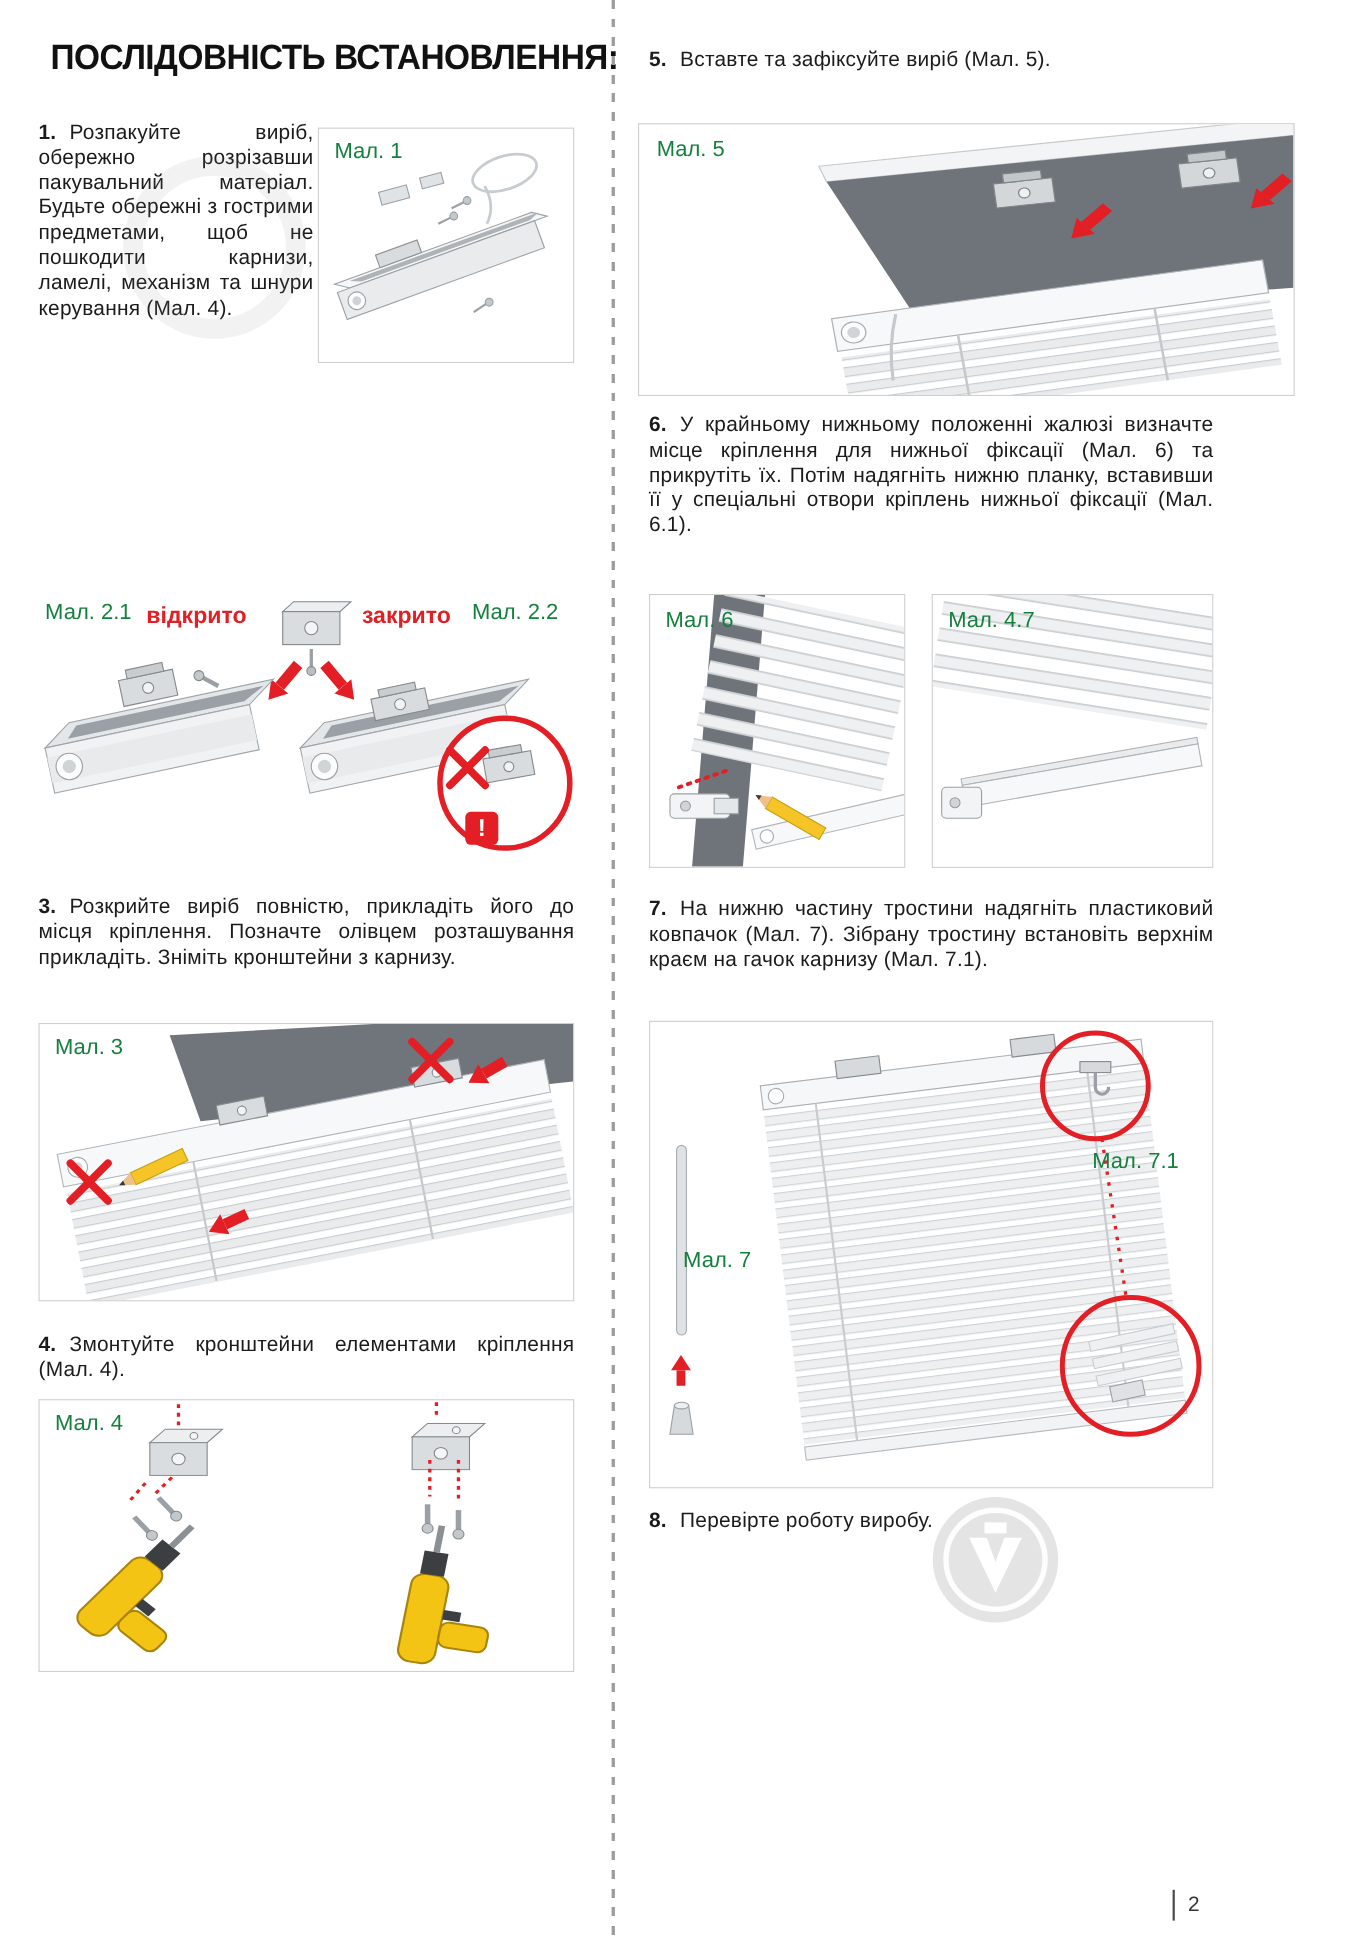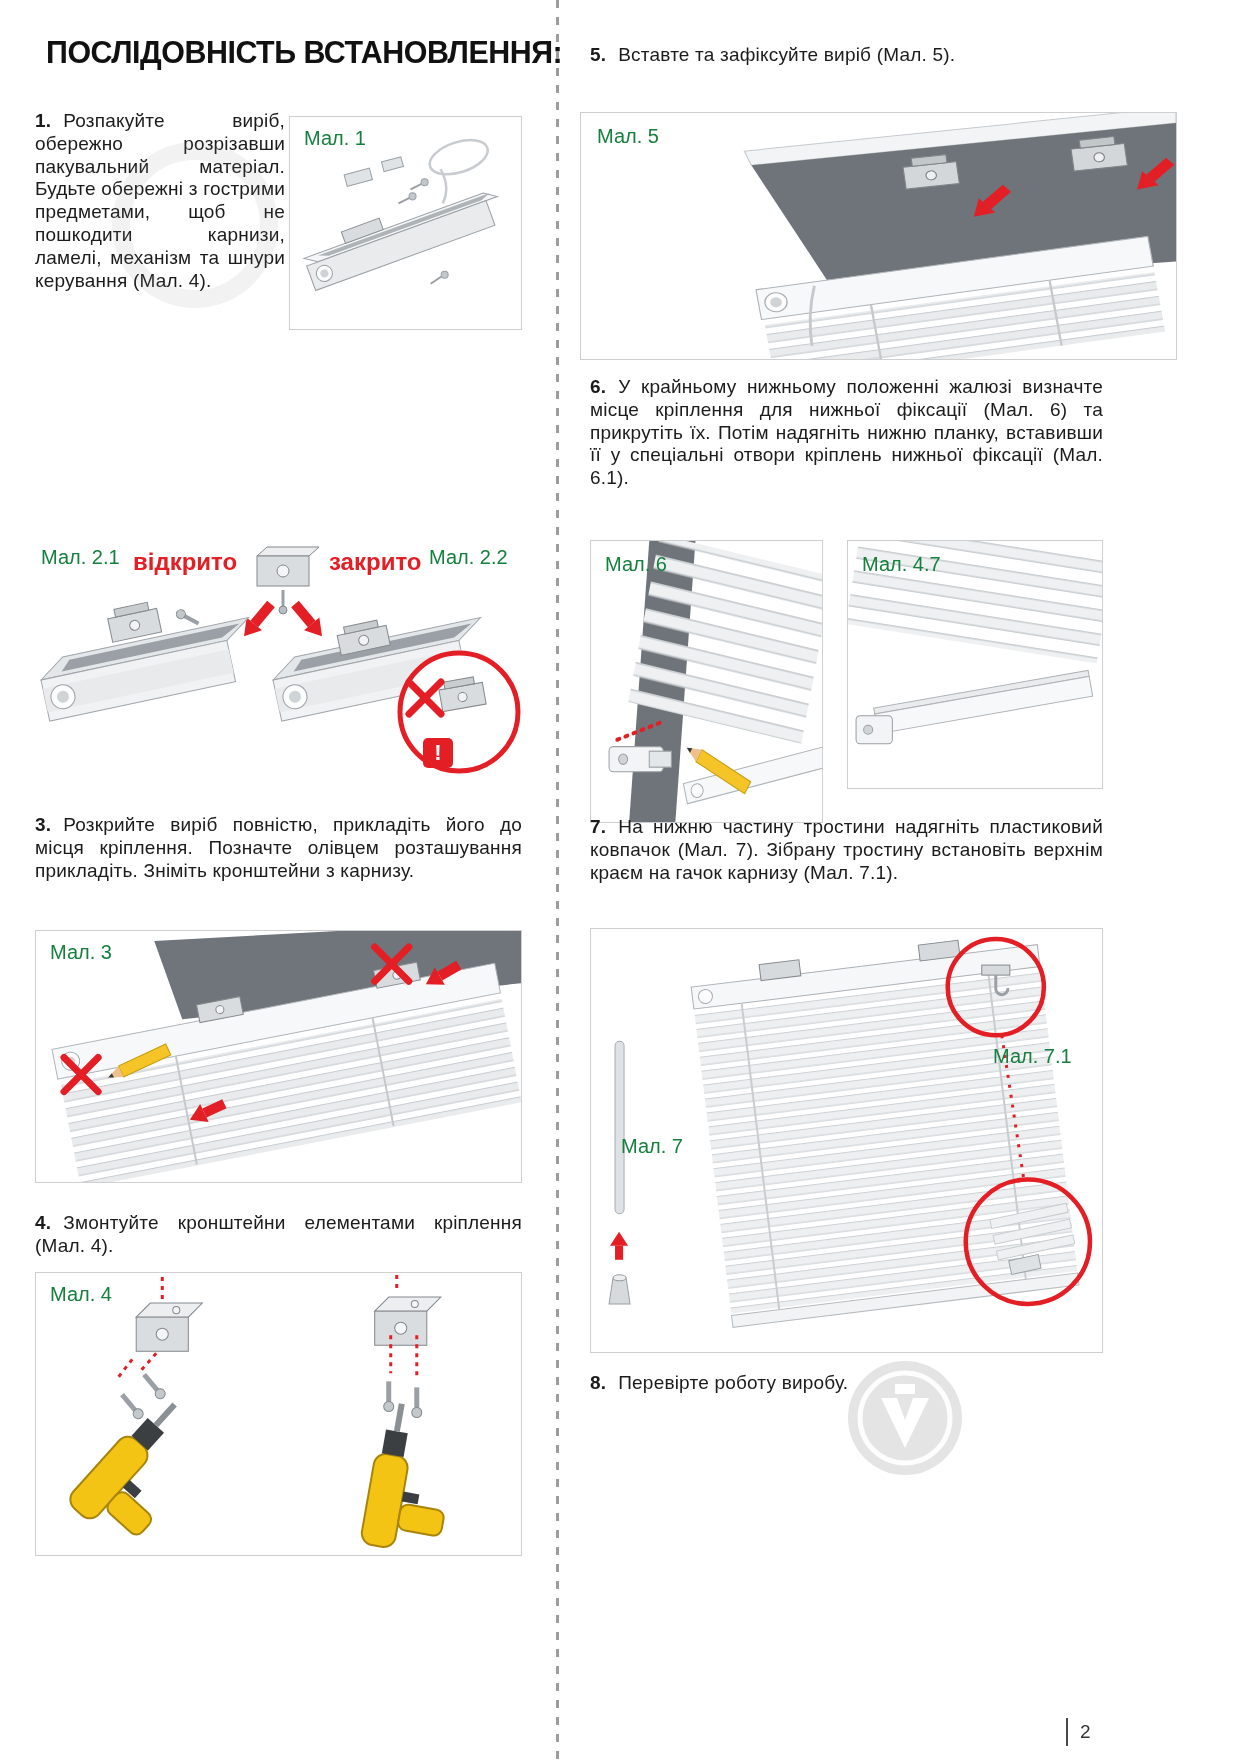--- a/index.html
+++ b/index.html
@@ -16,21 +16,21 @@
   .num{font-weight:bold;margin-right:12px;}
   .warn-sq{
     display:inline-block;width:19px;height:19px;background:#e31e24;color:#fff;font-weight:bold;
     text-align:center;line-height:19px;font-size:15px;border-radius:3px;vertical-align:-3px;margin-right:8px;
   }
   b{color:#111;}
   .fig{position:absolute;background:#fff;border:1.5px solid #cfcfcf;box-sizing:border-box;}
   .fig.noborder{border:none;}
   .fig svg.art{position:absolute;left:0;top:0;width:100%;height:100%;}
   .figlbl{position:absolute;font-size:20px;color:#15803d;white-space:nowrap;z-index:3;}
-  .redlbl{position:absolute;font-size:24px;font-weight:bold;color:#e31e24;white-space:nowrap;z-index:3;}
+  .redlbl{position:absolute;font-size:21px;font-weight:bold;color:#e31e24;white-space:nowrap;z-index:3;}
   .warn-big{
     position:absolute;width:30px;height:30px;background:#e31e24;border-radius:5px;color:#fff;
     font-weight:bold;font-size:22px;line-height:30px;text-align:center;z-index:3;
   }
   .divider{
     position:absolute;left:556px;top:0;width:2.5px;height:1760px;
     background:repeating-linear-gradient(to bottom,#9c9c9c 0 8px,transparent 8px 17px);
   }
   .pagenum{
     position:absolute;left:1066px;top:1718px;border-left:2px solid #4a4a4a;
@@ -215,21 +215,21 @@
         <polygon points="61,-2.4 66,0 61,2.4" fill="#3a3a3a"></polygon>
       </g>
     </g>
   </svg>
 </div>
 
 <div class="step" style="left:35px;top:1212px;width:487px">
   <p><span class="num">4.</span><span>Змонтуйте кронштейни елементами кріплення (Мал. 4).</span></p>
 </div>
 
-<div class="fig" style="left:35px;top:1272px;width:487px;height:284px">
+<div class="fig" style="left:35px;top:1272px;width:487px;height:248px">
   <span class="figlbl" style="left:14px;top:10px">Мал. 4</span>
   <svg class="art" viewBox="0 0 484 281" preserveAspectRatio="none">
     <defs>
         <clipPath id="c4">
           <rect width="484" height="281"></rect>
         </clipPath>
       </defs>
     <g clip-path="url(#c4)">
 
       <g transform="translate(100,30)">
@@ -339,21 +339,21 @@
       </g>
       <path d="M200 172 q -6 30 -2 60" stroke="#c5c9cc" stroke-width="2.5" fill="none"></path>
     </g>
   </svg>
 </div>
 
 <div class="step" style="left:590px;top:376px;width:513px">
   <p><span class="num">6.</span><span>У крайньому нижньому положенні жалюзі визначте місце кріплення для нижньої фіксації (Мал. 6) та прикрутіть їх. Потім надягніть нижню планку, вставивши її у спеціальні отвори кріплень нижньої фіксації (Мал. 6.1).</span></p>
 </div>
 
-<div class="fig" style="left:590px;top:540px;width:233px;height:283px">
+<div class="fig" style="left:590px;top:540px;width:233px;height:249px">
   <span class="figlbl" style="left:14px;top:12px">Мал. 6</span>
   <svg class="art" viewBox="0 0 230 246" preserveAspectRatio="none">
     <defs>
       <clipPath id="c6">
           <rect width="230" height="246"></rect>
         </clipPath>
       <pattern id="p6" width="10" height="24" patternUnits="userSpaceOnUse">
         <rect width="10" height="12" fill="#eef0f1"></rect>
         <rect width="10" height="1.5" fill="#c9cdd0"></rect>
         <rect y="11" width="10" height="1.5" fill="#c9cdd0"></rect>

